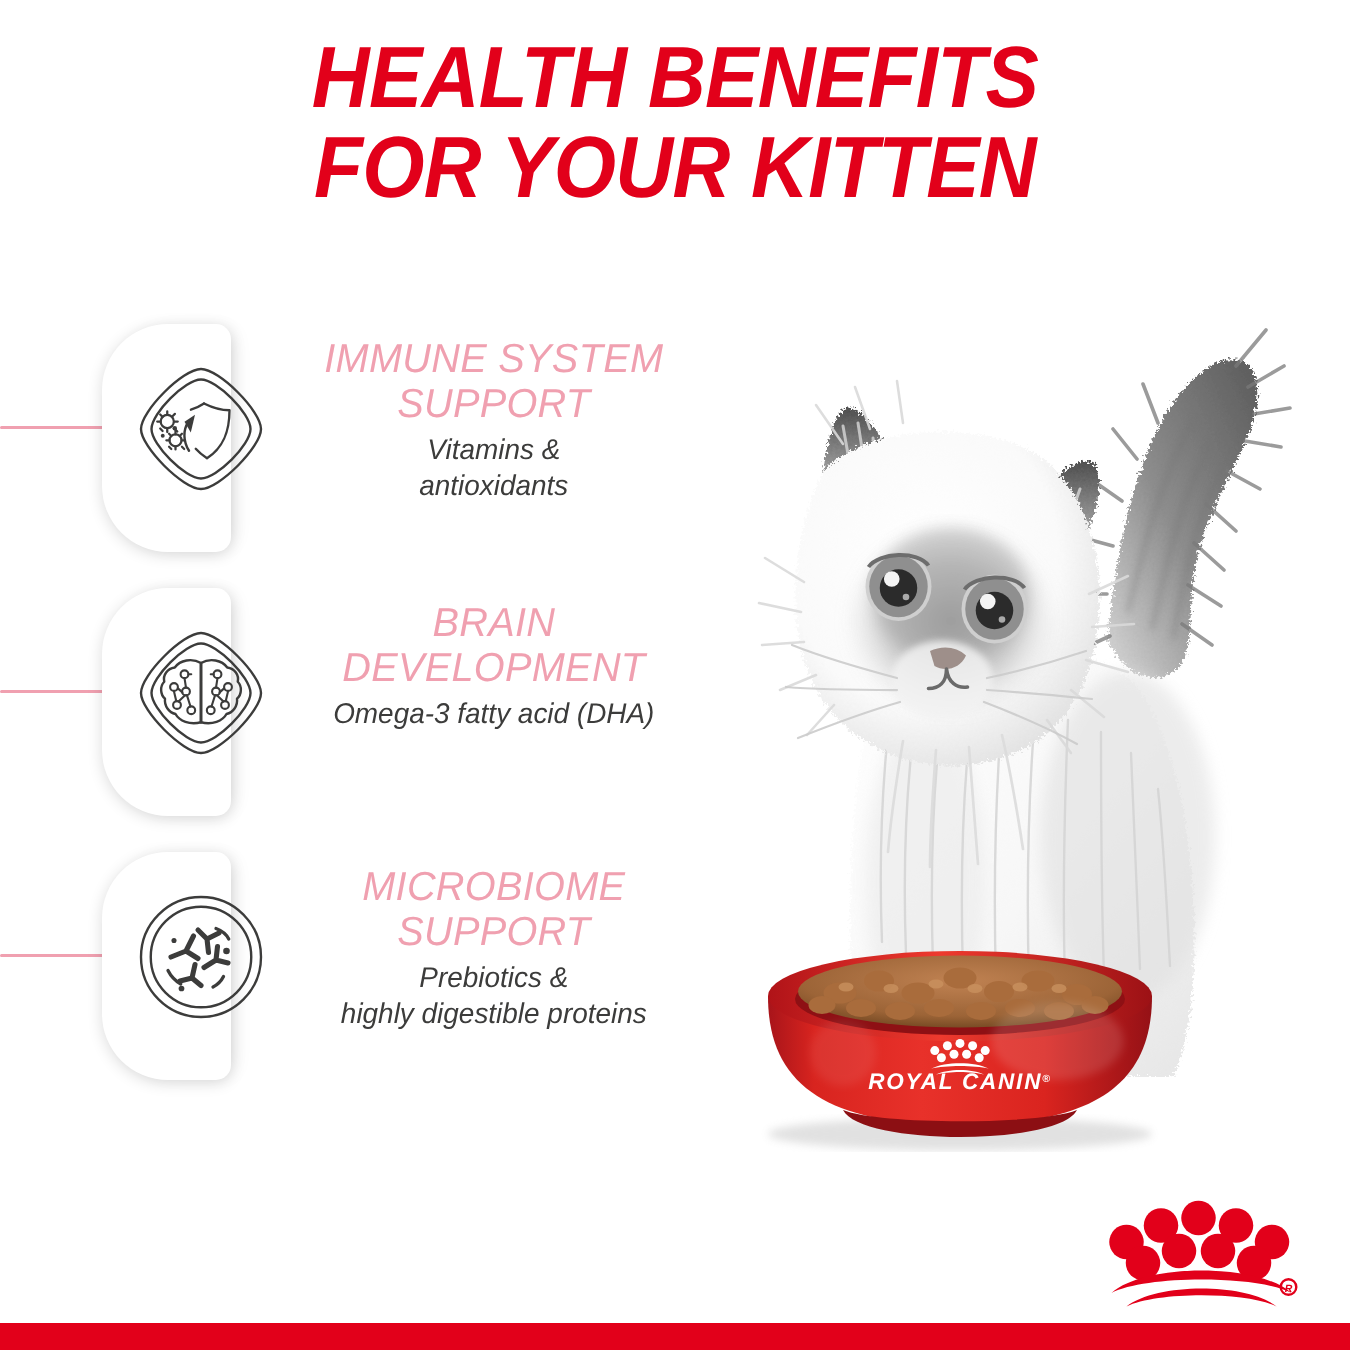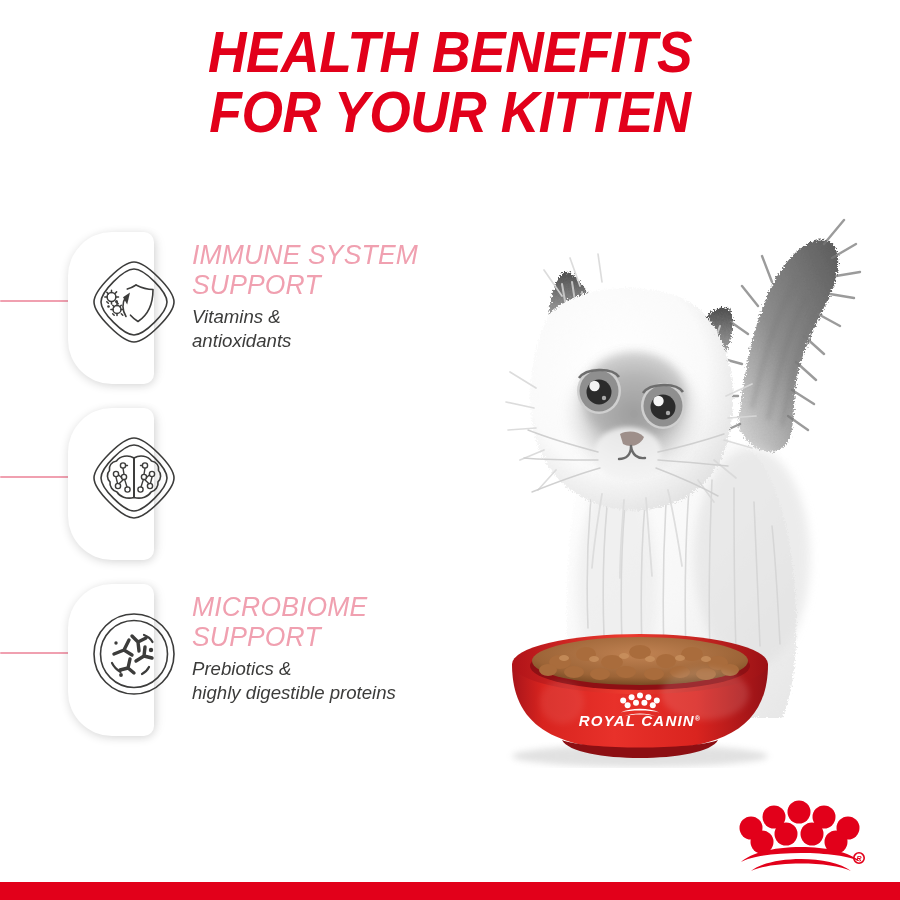--- a/index.html
+++ b/index.html
@@ -15,21 +15,21 @@
     position:absolute;left:0;right:0;top:22px;
     text-align:center;color:#E2001A;
     font-weight:700;font-size:58px;line-height:60px;
     letter-spacing:-0.5px;
     transform:scaleX(0.92);transform-origin:50% 0;
     font-family:"Liberation Sans","DejaVu Sans",sans-serif;
   }
   .title .l2{display:block;}
 
   
-  .benefits{position:absolute;left:0;top:232px;width:470px;}
+  .benefits{position:absolute;left:0;top:216px;width:470px;text-align:center;}
   .row{position:relative;height:176px;}
   .row.r2{height:176px;}
   .row.r3{height:176px;padding-left:20px;}
 
   .connector{
     position:absolute;left:0;top:68px;width:78px;height:2px;
     background:#F0A0B0;border-radius:2px;
   }
   .card{
     position:absolute;left:68px;top:0;width:86px;height:152px;
@@ -141,20 +141,25 @@
 
           <g stroke-width="1.4">
             <circle cx="59" cy="35.5" r="2.6"></circle>
             <circle cx="66" cy="44" r="2.6"></circle>
             <circle cx="58" cy="47" r="2.6"></circle>
             <circle cx="64" cy="56" r="2.6"></circle>
             <circle cx="54.5" cy="59.5" r="2.6"></circle>
             <path d="M59 38.1 L58 44.4M60.4 47.6 L63.4 44.9M58.6 49.5 L63 53.7M57.4 49.4 L55 57M54.5 35.5 L56.4 35.5M66 47 L64.5 53.4"></path>
           </g>
         </svg>
+      </div>
+      <div class="txt">
+        <div class="head">BRAIN
+DEVELOPMENT</div>
+        <div class="sub">Omega-3 fatty acid (DHA)</div>
       </div>
     </div>
 
     <div class="row r3">
       <div class="connector"></div>
       <div class="card"></div>
       <div class="icon-wrap">
         <svg viewBox="0 0 96 96" fill="none" stroke="#3C3C3B" stroke-width="1.6" stroke-linecap="round" stroke-linejoin="round">
           <circle cx="48" cy="48" r="40"></circle>
           <circle cx="48" cy="48" r="33.5"></circle>

